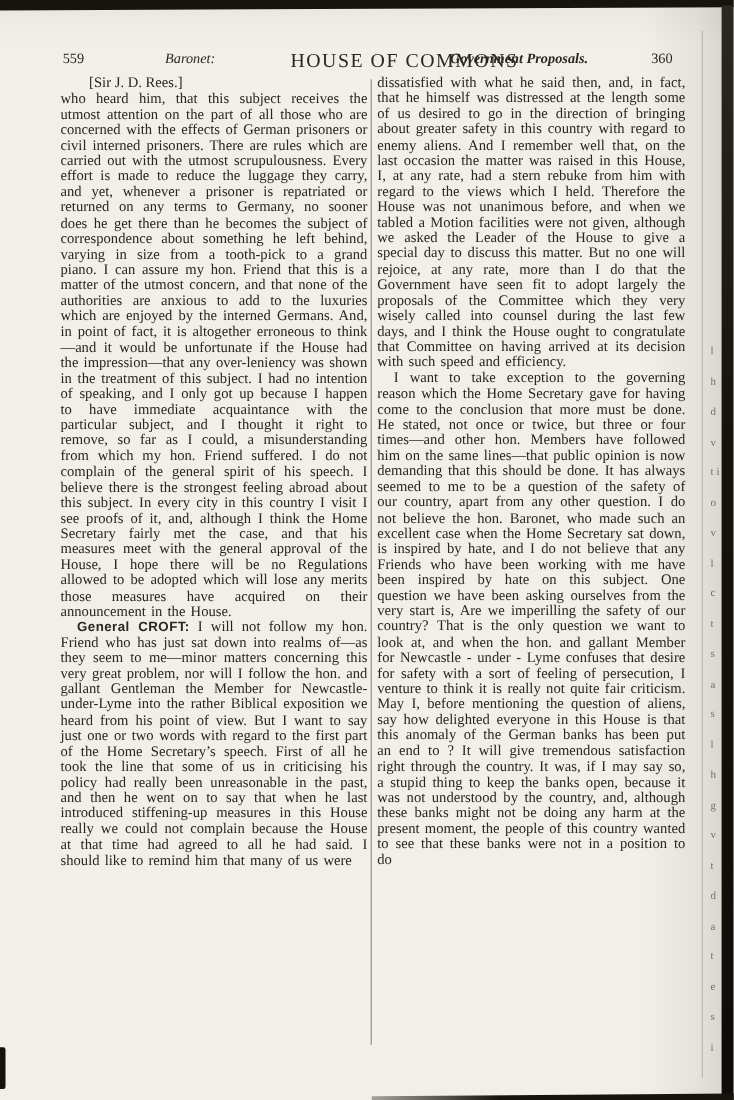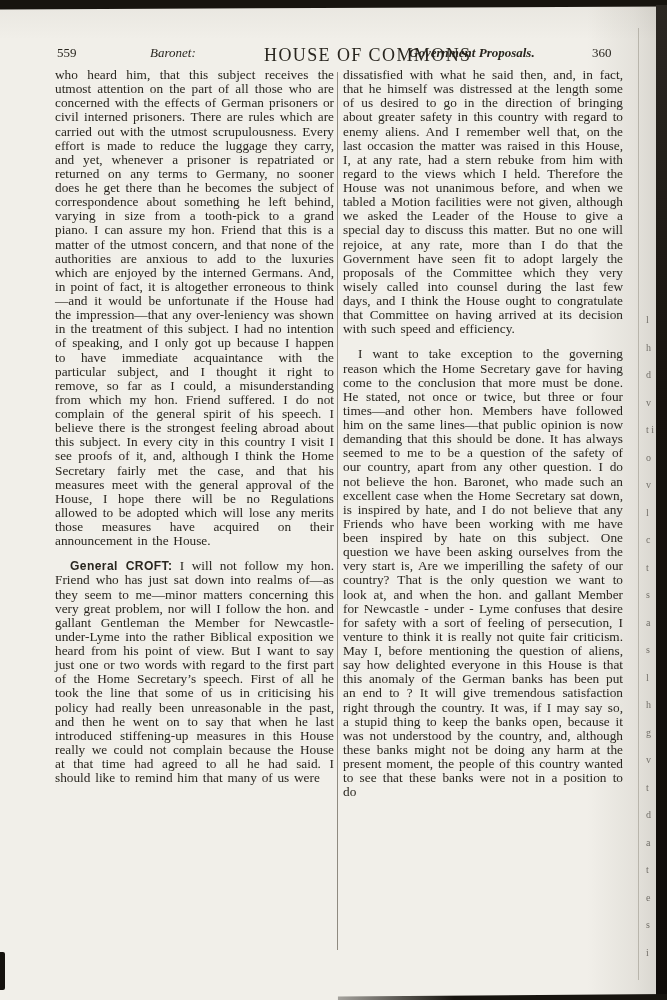--- a/index.html
+++ b/index.html
@@ -60,21 +60,21 @@
   .col-left  { left:55px;  width:279px; }
   .col-right { left:343px; width:280px; }
   .attribution {
     padding-left:26px; font-size:13.3px; line-height:14.5px; text-align:left;
   }
   p.body-para {
     margin:0; text-align:justify;
     font-size:13.3px; line-height:14.12px;
     word-spacing:1.4px;
   }
-  p.p-new { text-indent:15px; margin-top:11px; }
+  p.p-new { text-indent:15px; }
   .speaker {
     font-family:"Liberation Sans", sans-serif;
     font-weight:bold; font-size:12.1px; letter-spacing:0.4px;
   }
 </style>
 </head>
 <body>
 
 <div class="paper-shade"></div>
 <div class="top-strip"></div>
@@ -88,20 +88,21 @@
   <span class="pn-left">559</span>
   <span class="rt-left">Baronet:</span>
   <span class="rt-center">HOUSE OF COMMONS</span>
   <span class="rt-right">Government Proposals.</span>
   <span class="pn-right">360</span>
 </div>
 
 <div class="divider"></div>
 
 <div class="col col-left">
+  <div class="attribution">[Sir J. D. Rees.]</div>
   <p class="body-para">who heard him, that this subject receives the utmost attention on the part of all those who are concerned with the effects of German prisoners or civil interned prisoners.  There are rules which are carried out with the utmost scrupulousness.  Every effort is made to reduce the luggage they carry, and yet, whenever a prisoner is repatriated or returned on any terms to Germany, no sooner does he get there than he becomes the subject of correspondence about something he left behind, varying in size from a tooth-pick to a grand piano.  I can assure my hon. Friend that this is a matter of the utmost concern, and that none of the authorities are anxious to add to the luxuries which are enjoyed by the interned Germans.  And, in point of fact, it is altogether erroneous to think—and it would be unfortunate if the House had the impression—that any over-leniency was shown in the treatment of this subject.  I had no intention of speaking, and I only got up because I happen to have immediate acquaintance with the particular subject, and I thought it right to remove, so far as I could, a misunderstanding from which my hon. Friend suffered.  I do not complain of the general spirit of his speech.  I believe there is the strongest feeling abroad about this subject.  In every city in this country I visit I see proofs of it, and, although I think the Home Secretary fairly met the case, and that his measures meet with the general approval of the House, I hope there will be no Regulations allowed to be adopted which will lose any merits those measures have acquired on their announcement in the House.</p>
   <p class="body-para p-new"><span class="speaker">General CROFT:</span> <span>I will not follow my hon. Friend who has just sat down into realms of—as they seem to me—minor matters concerning this very great problem, nor will I follow the hon. and gallant Gentleman the Member for Newcastle-under-Lyme into the rather Biblical exposition we heard from his point of view.  But I want to say just one or two words with regard to the first part of the Home Secretary’s speech.  First of all he took the line that some of us in criticising his policy had really been unreasonable in the past, and then he went on to say that when he last introduced stiffening-up measures in this House really we could not complain because the House at that time had agreed to all he had said.  I should like to remind him that many of us were</span></p>
 </div>
 
 <div class="col col-right">
   <p class="body-para">dissatisfied with what he said then, and, in fact, that he himself was distressed at the length some of us desired to go in the direction of bringing about greater safety in this country with regard to enemy aliens.  And I remember well that, on the last occasion the matter was raised in this House, I, at any rate, had a stern rebuke from him with regard to the views which I held.  Therefore the House was not unanimous before, and when we tabled a Motion facilities were not given, although we asked the Leader of the House to give a special day to discuss this matter.  But no one will rejoice, at any rate, more than I do that the Government have seen fit to adopt largely the proposals of the Committee which they very wisely called into counsel during the last few days, and I think the House ought to congratulate that Committee on having arrived at its decision with such speed and efficiency.</p>
   <p class="body-para p-new">I want to take exception to the governing reason which the Home Secretary gave for having come to the conclusion that more must be done.  He stated, not once or twice, but three or four times—and other hon. Members have followed him on the same lines—that public opinion is now demanding that this should be done.  It has always seemed to me to be a question of the safety of our country, apart from any other question.  I do not believe the hon. Baronet, who made such an excellent case when the Home Secretary sat down, is inspired by hate, and I do not believe that any Friends who have been working with me have been inspired by hate on this subject.  One question we have been asking ourselves from the very start is, Are we imperilling the safety of our country?  That is the only question we want to look at, and when the hon. and gallant Member for Newcastle - under - Lyme confuses that desire for safety with a sort of feeling of persecution, I venture to think it is really not quite fair criticism.  May I, before mentioning the question of aliens, say how delighted everyone in this House is that this anomaly of the German banks has been put an end to ?  It will give tremendous satisfaction right through the country.  It was, if I may say so, a stupid thing to keep the banks open, because it was not understood by the country, and, although these banks might not be doing any harm at the present moment, the people of this country wanted to see that these banks were not in a position to do</p>
 </div>
 
 </body></html>

